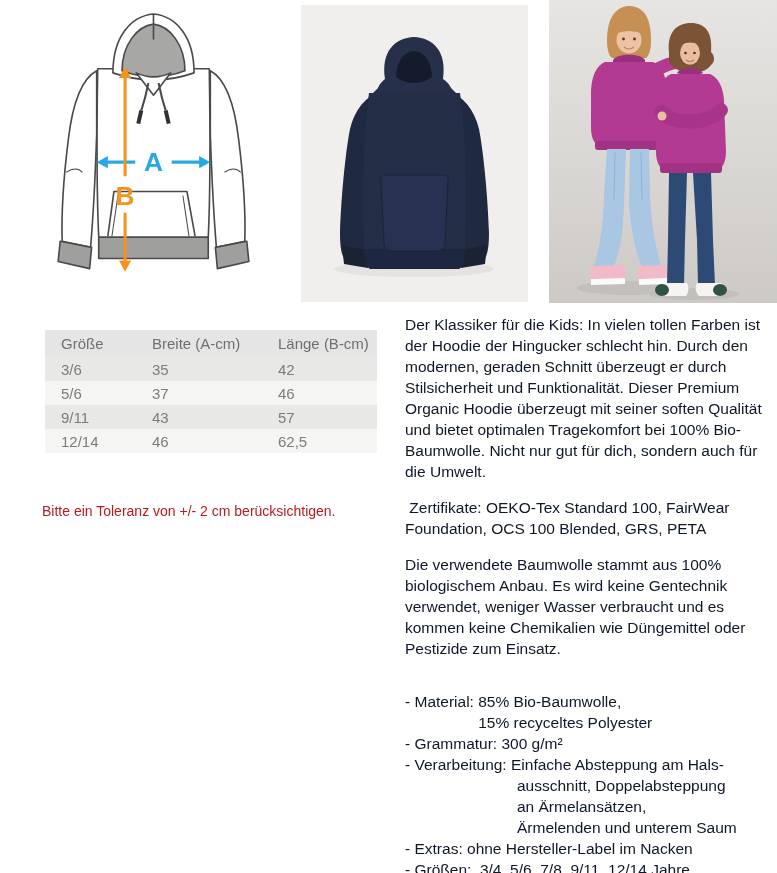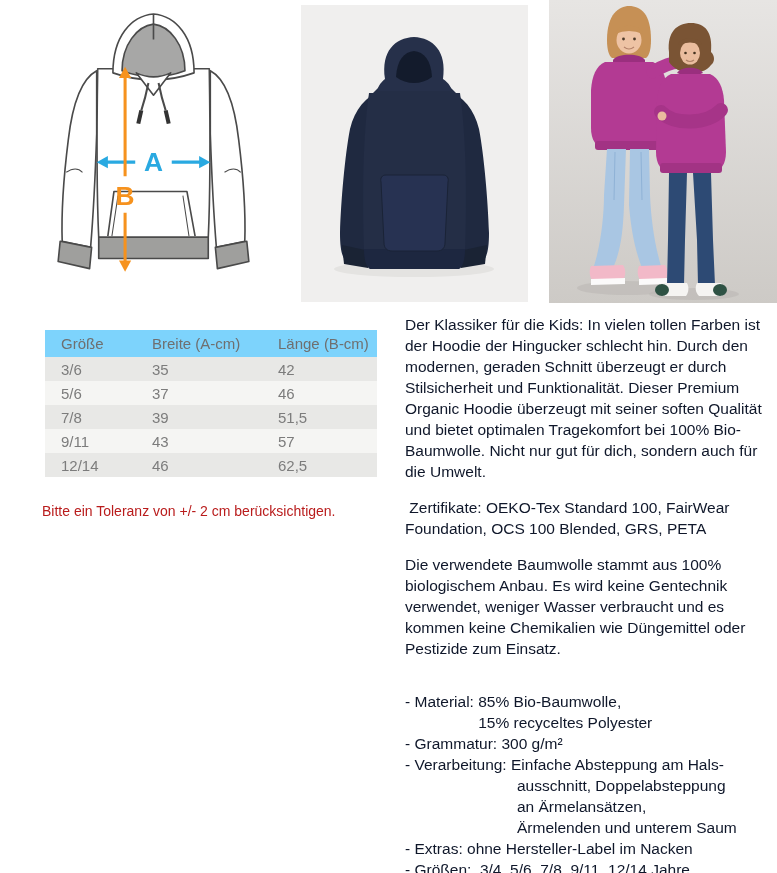--- a/index.html
+++ b/index.html
@@ -17,21 +17,21 @@
   .diagram-box svg, .product-box svg, .models-box svg { display: block; width: 100%; height: 100%; }
 
   
   .size-table {
     position: absolute; left: 45px; top: 330px; width: 332px;
     border-collapse: collapse; table-layout: fixed;
     font-size: 15px; color: #7c7c7c;
   }
   .size-table th {
     font-weight: normal; text-align: left; color: #6f6f6f;
-    height: 27px; padding: 0 0 0 16px; background: #7dd3fc;
+    height: 27px; padding: 0 0 0 16px; background: #e5e5e5;
   }
   .size-table td { height: 24px; padding: 0 0 0 16px; }
   .size-table .col1 { width: 91px; }
   .size-table .col2 { width: 126px; }
   .size-table .col3 { width: 115px; }
   .size-table tbody tr:nth-child(odd)  td { background: #e8e8e6; }
   .size-table tbody tr:nth-child(even) td { background: #f5f5f3; }
 
   .tolerance {
     position: absolute; left: 42px; top: 503px;
@@ -192,25 +192,20 @@
         <td>3/6</td>
         <td>35</td>
         <td>42</td>
       </tr>
       <tr>
         <td>5/6</td>
         <td>37</td>
         <td>46</td>
       </tr>
       <tr>
-        <td>7/8</td>
-        <td>39</td>
-        <td>51,5</td>
-      </tr>
-      <tr>
         <td>9/11</td>
         <td>43</td>
         <td>57</td>
       </tr>
       <tr>
         <td>12/14</td>
         <td>46</td>
         <td>62,5</td>
       </tr>
     </tbody>

